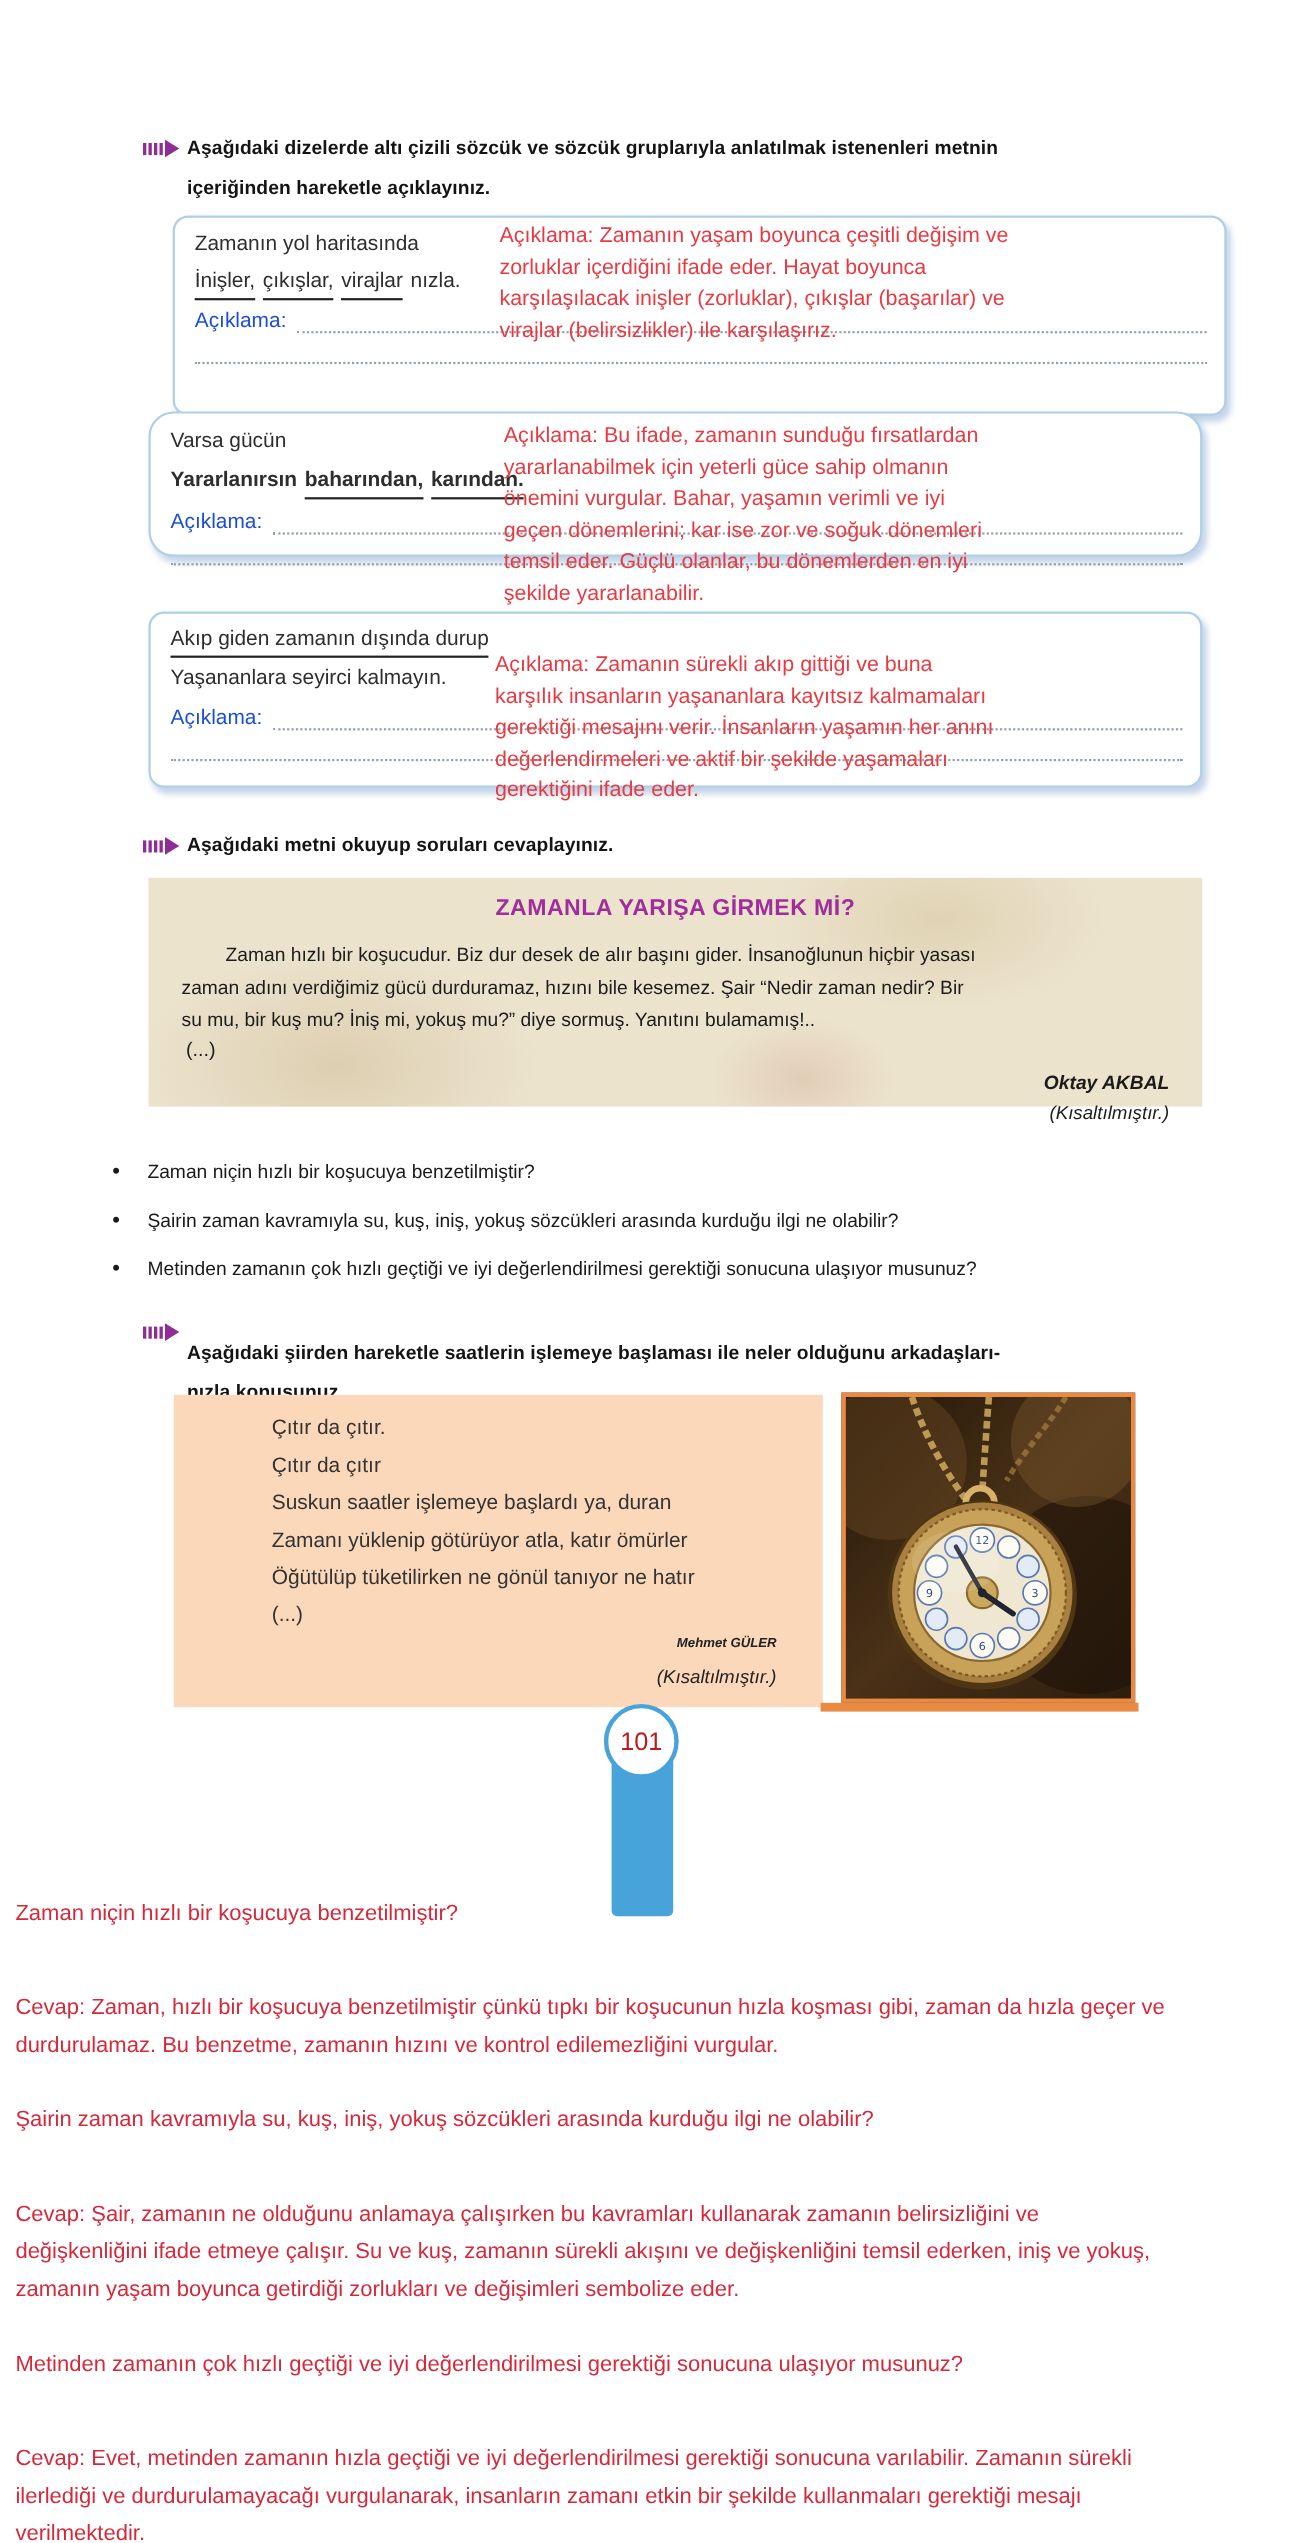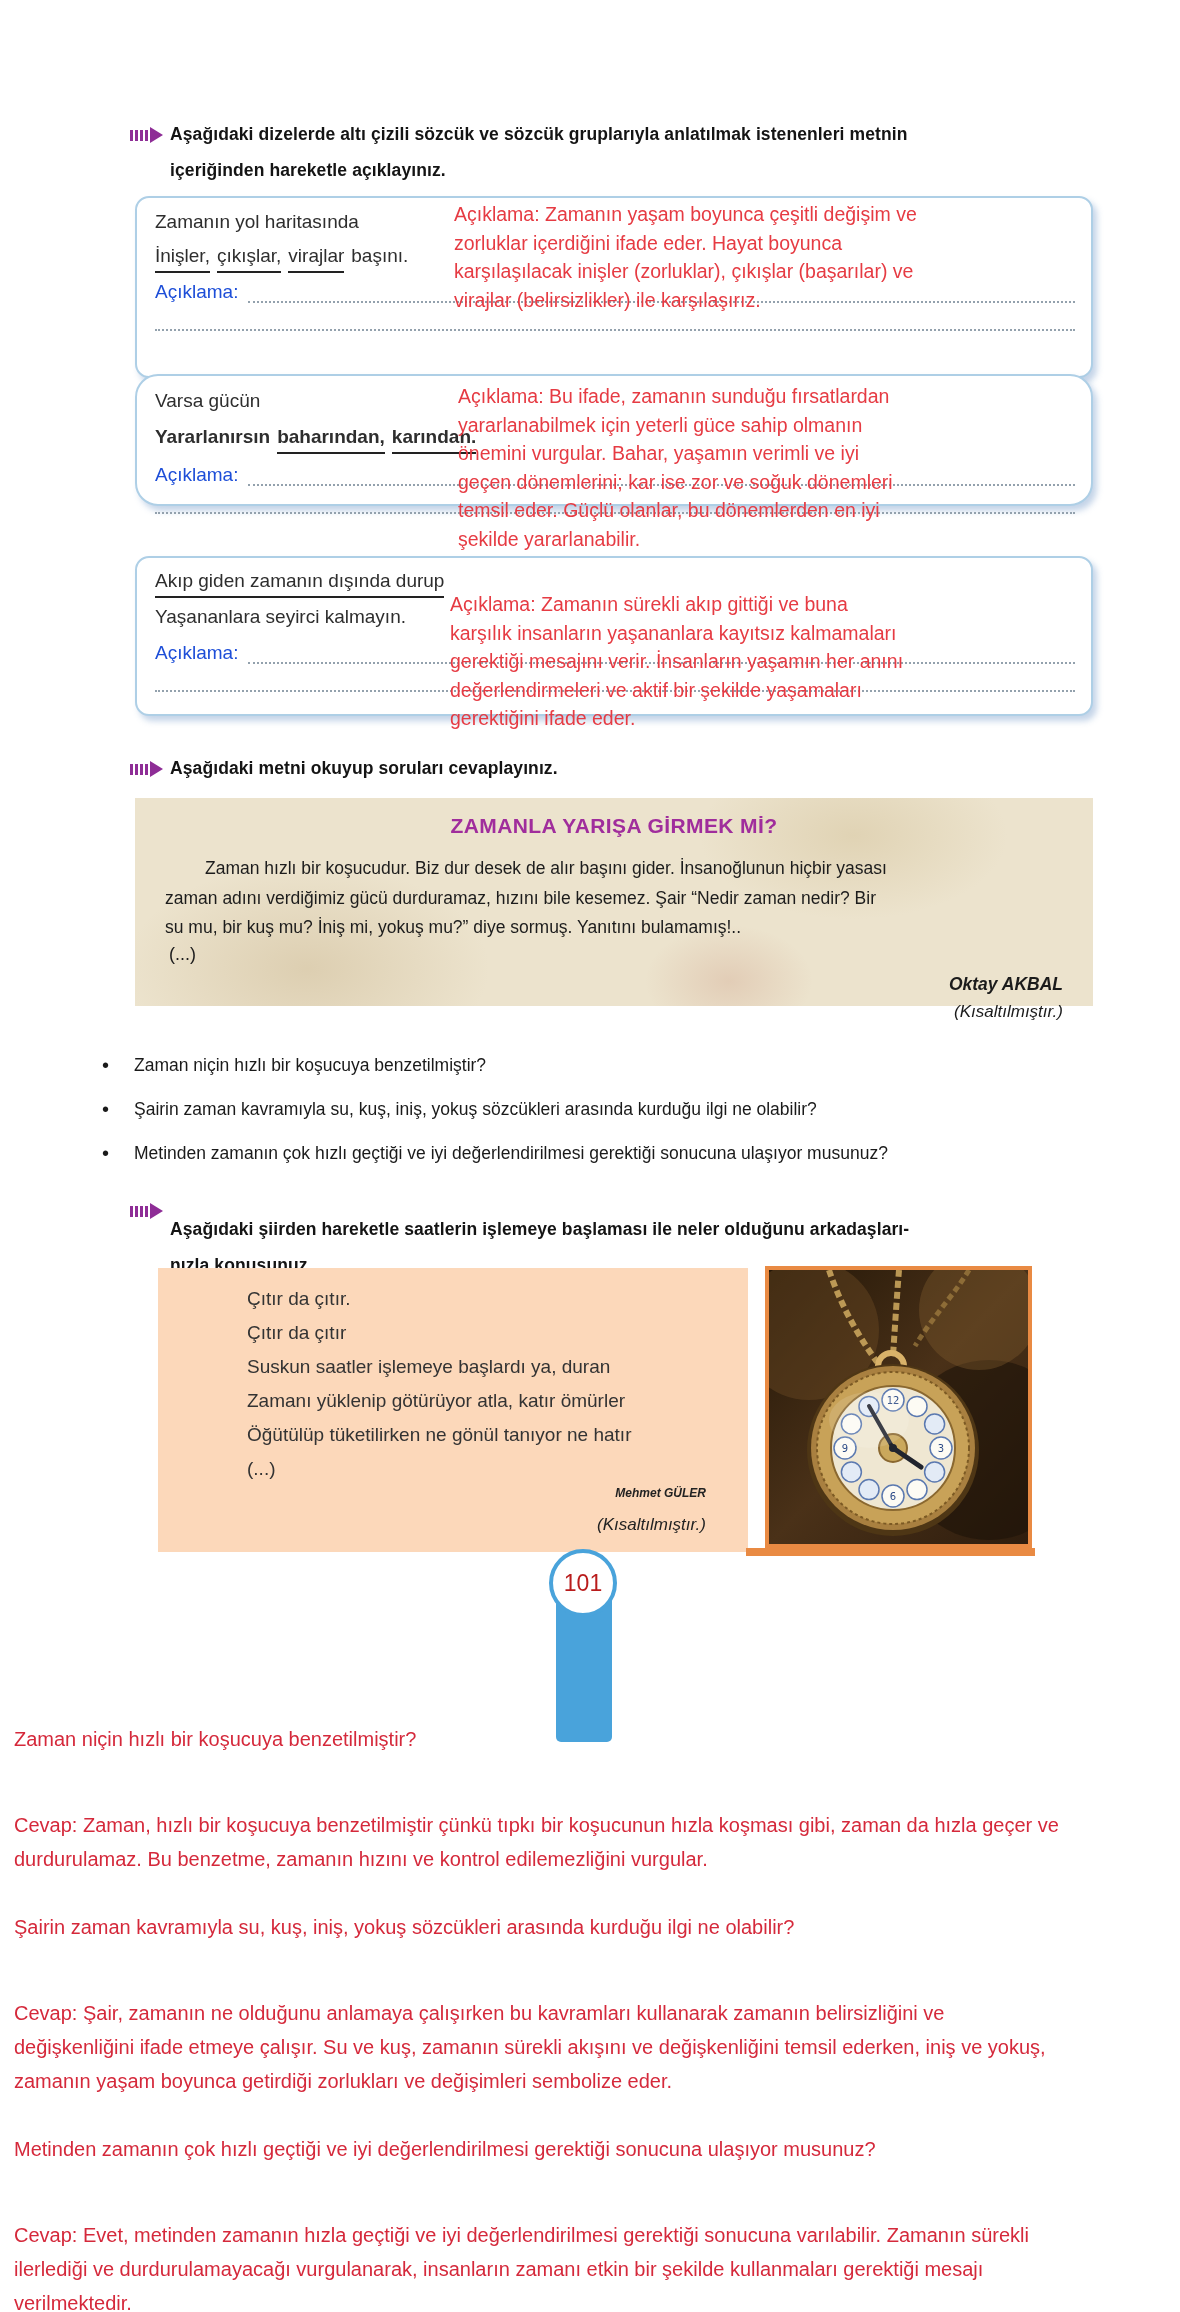--- a/index.html
+++ b/index.html
@@ -72,24 +72,24 @@
   <div class="arrow" style="left:130px;top:126px;">
     <i></i>
       <i></i>
       <i></i>
       <i></i>
       <span class="tri"></span>
   </div>
   <div class="inst" style="left:170px;top:116px;width:930px;">Aşağıdaki dizelerde altı çizili sözcük ve sözcük gruplarıyla anlatılmak istenenleri metnin
 içeriğinden hareketle açıklayınız.</div>
 
-  <div class="wbox" style="top:196px;height:182px;">
+  <div class="wbox" style="top:196px;height:182px;margin-left:22px;">
     <div class="lyr" style="top:13px;">Zamanın yol haritasında</div>
     <div class="lyr" style="top:47px;">
-      <span class="u tok">İnişler,</span><span class="u tok">çıkışlar,</span><span class="u tok">virajlar</span><span>başını.</span>
+      <span class="u tok">İnişler,</span><span class="u tok">çıkışlar,</span><span class="u tok">virajlar</span><span>nızla.</span>
     </div>
     <div class="lblrow" style="top:83px;">
       <span class="lbl">Açıklama:</span>
       <span class="dots"></span>
     </div>
     <div class="dotline" style="top:127px;"></div>
   </div>
   <div class="ans" style="left:454px;top:200px;width:645px;">Açıklama: Zamanın yaşam boyunca çeşitli değişim ve
 zorluklar içerdiğini ifade eder. Hayat boyunca
 karşılaşılacak inişler (zorluklar), çıkışlar (başarılar) ve

